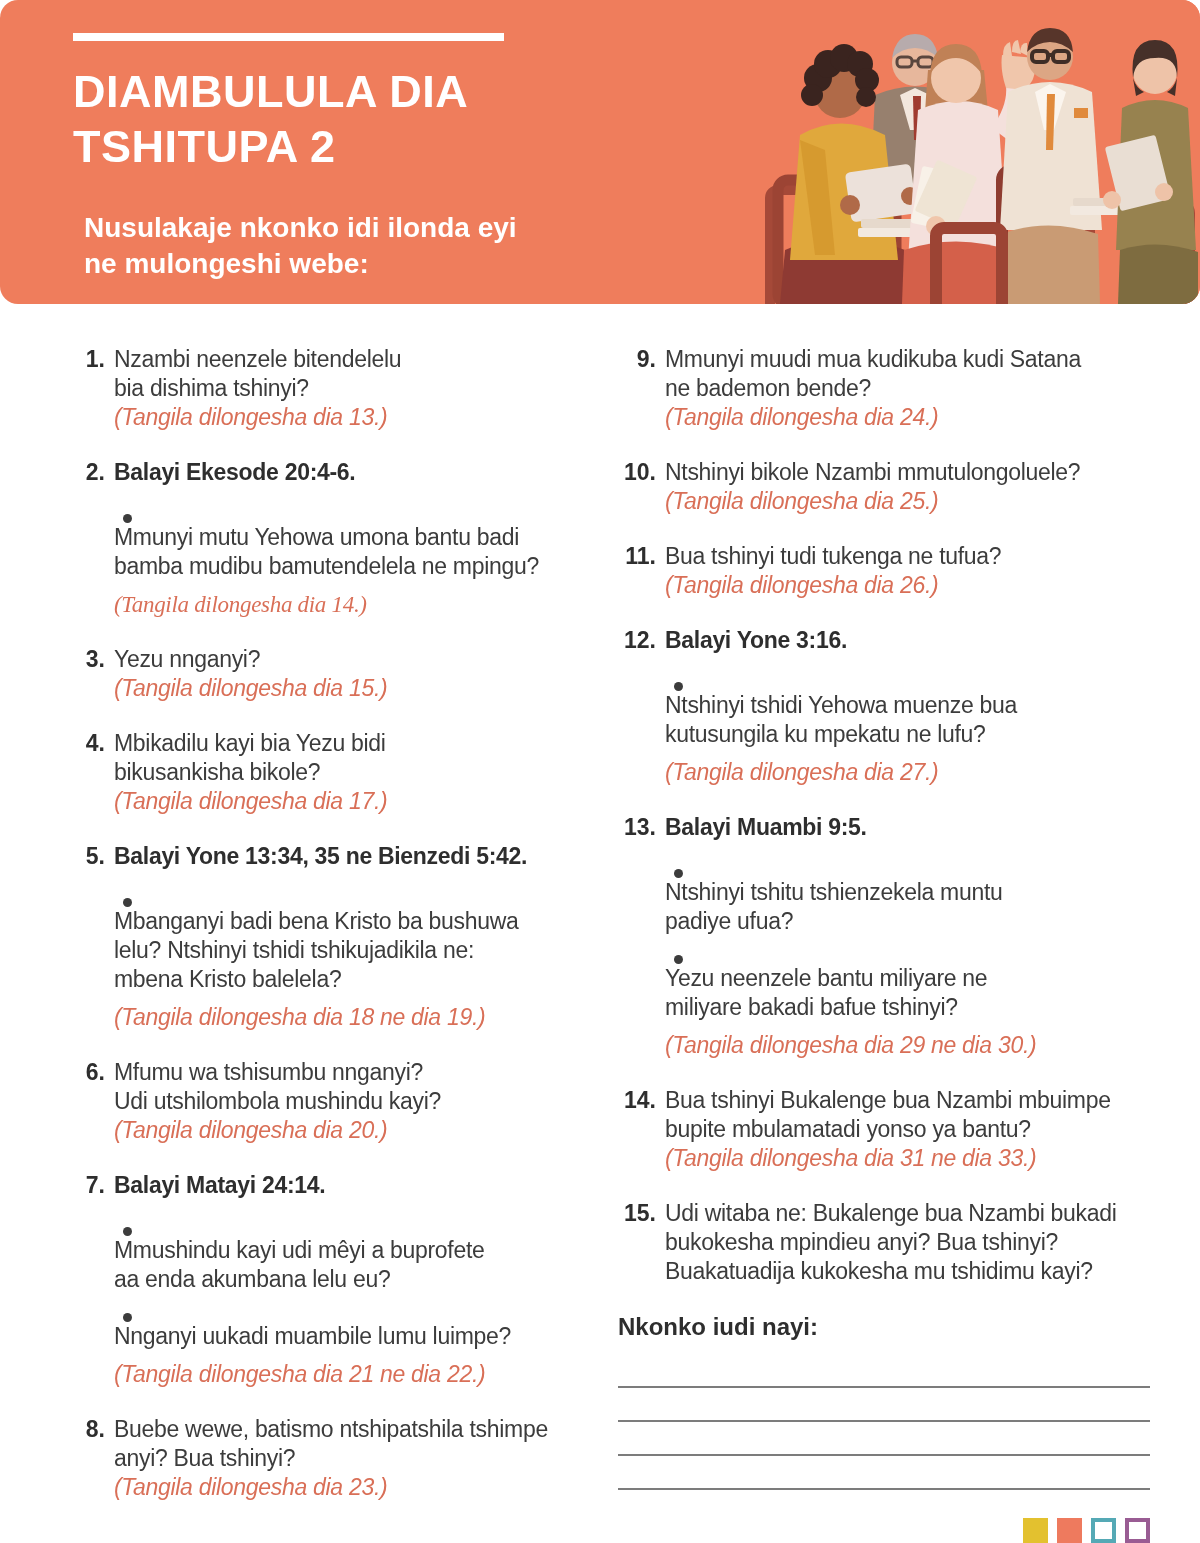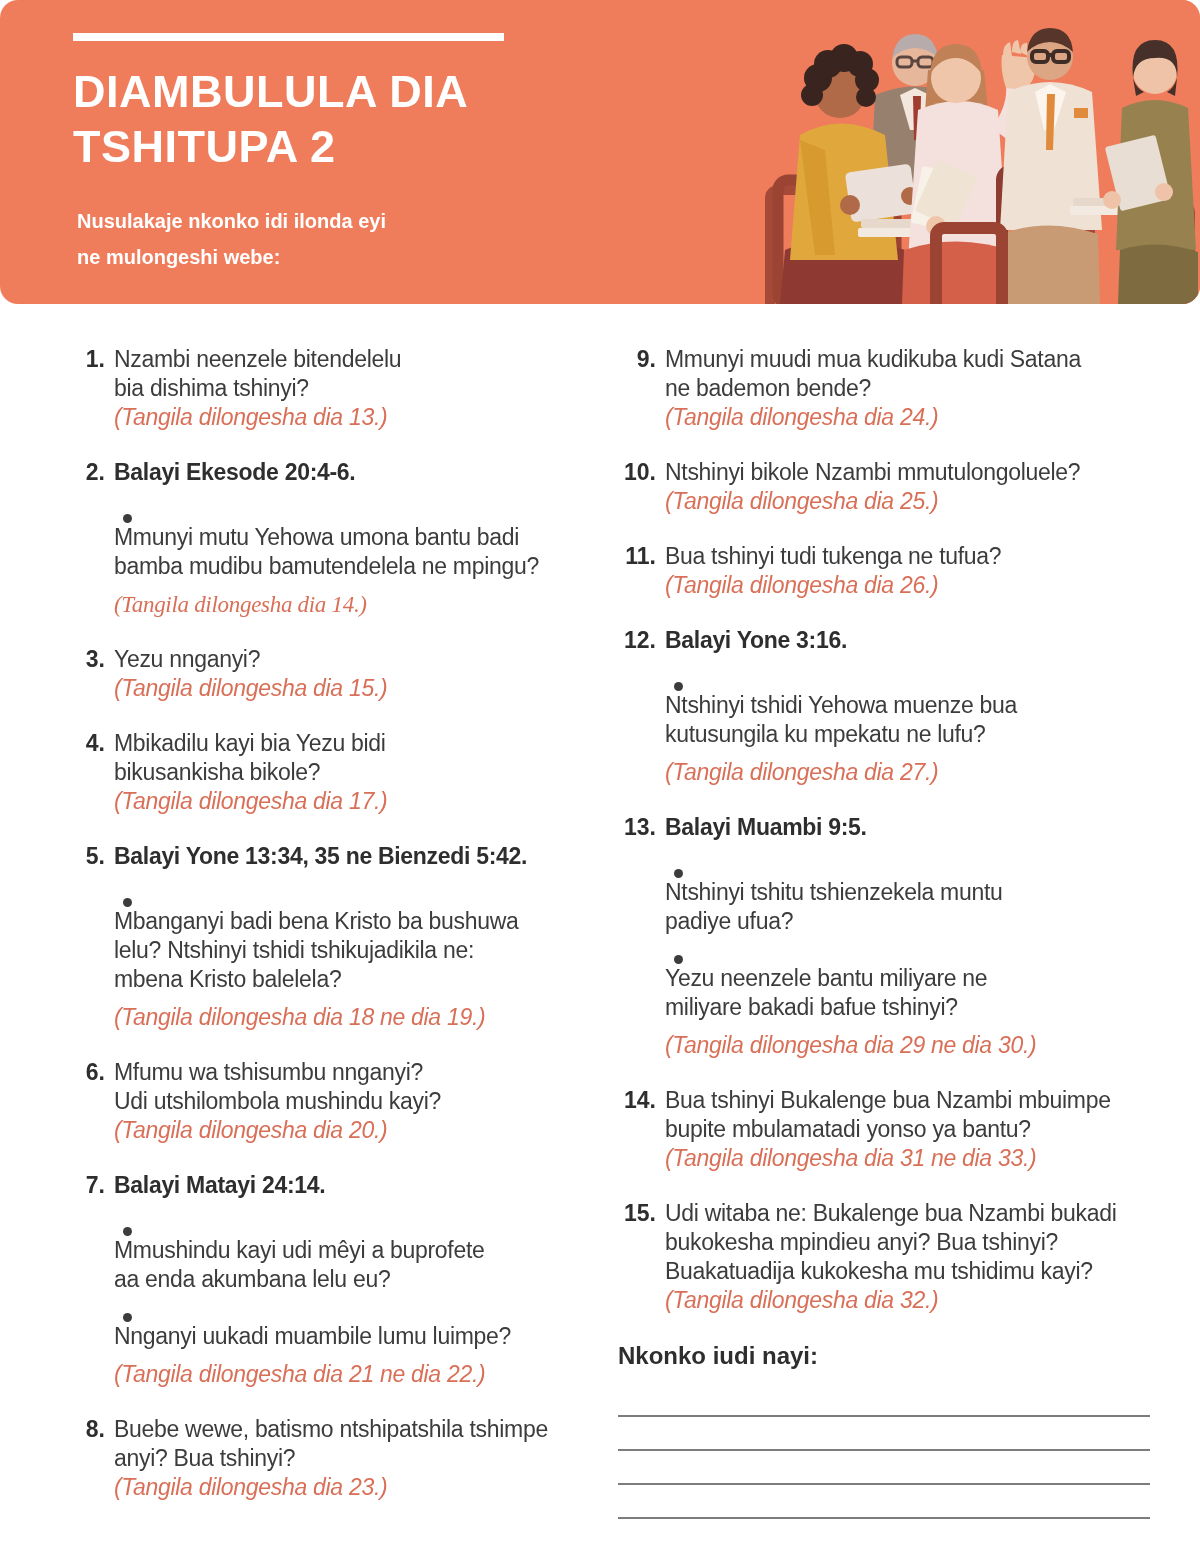--- a/index.html
+++ b/index.html
@@ -10,22 +10,22 @@
 
   
   .header { position:absolute; left:0; top:0; width:1200px; height:304px; overflow:hidden;border-radius:18px; }
   .header-rule { position:absolute; left:73px; top:33px; width:431px; height:8px; background:#ffffff; }
   .header-title {
     position:absolute; left:73px; top:64px; margin:0;
     font-size:45px; line-height:55px; font-weight:bold; color:#ffffff;
     letter-spacing:0.5px; white-space:pre;
   }
   .header-subtitle {
-    position:absolute; left:74px; top:200px; margin:3px;
-    font-size:20px; line-height:36px; font-weight:bold; color:#ffffff; white-space:pre;
+    position:absolute; left:74px; top:200px; margin:10px;
+    font-size:28px; line-height:36px; font-weight:bold; color:#ffffff; white-space:pre;
   }
   .illustration { position:absolute; right:0; top:0; width:460px; height:304px; }
 
   
   .col { position:absolute; top:345px; }
   .col-left  { left:85px;  width:505px; }
   .col-right { left:618px; width:532px; }
 
   .item { display:flex; margin-bottom:26px; }
   .num  { flex:none; font-size:23px; line-height:29px; font-weight:bold; color:#2e2e2e; text-align:right; }
@@ -308,21 +308,20 @@
 bupite mbulamatadi yonso ya bantu?</p>
           <p class="ref" style="color: rgb(217, 111, 87);">(Tangila dilongesha dia 31 ne dia 33.)</p>
         </div>
       </div>
       <div class="item">
         <div class="num">15.</div>
         <div class="body">
           <p class="q">Udi witaba ne: Bukalenge bua Nzambi bukadi
 bukokesha mpindieu anyi? Bua tshinyi?
 Buakatuadija kukokesha mu tshidimu kayi?</p>
-          <p class="ref" style="color: rgb(217, 111, 87);">(Tangila dilongesha dia 32.)</p>
         </div>
       </div>
       <div class="notes">
         <p class="notes-title">Nkonko iudi nayi:</p>
         <div class="write-line"></div>
         <div class="write-line"></div>
         <div class="write-line"></div>
         <div class="write-line"></div>
         <div class="squares">
           <div class="sq" style="background: rgb(227, 193, 47);"></div>

